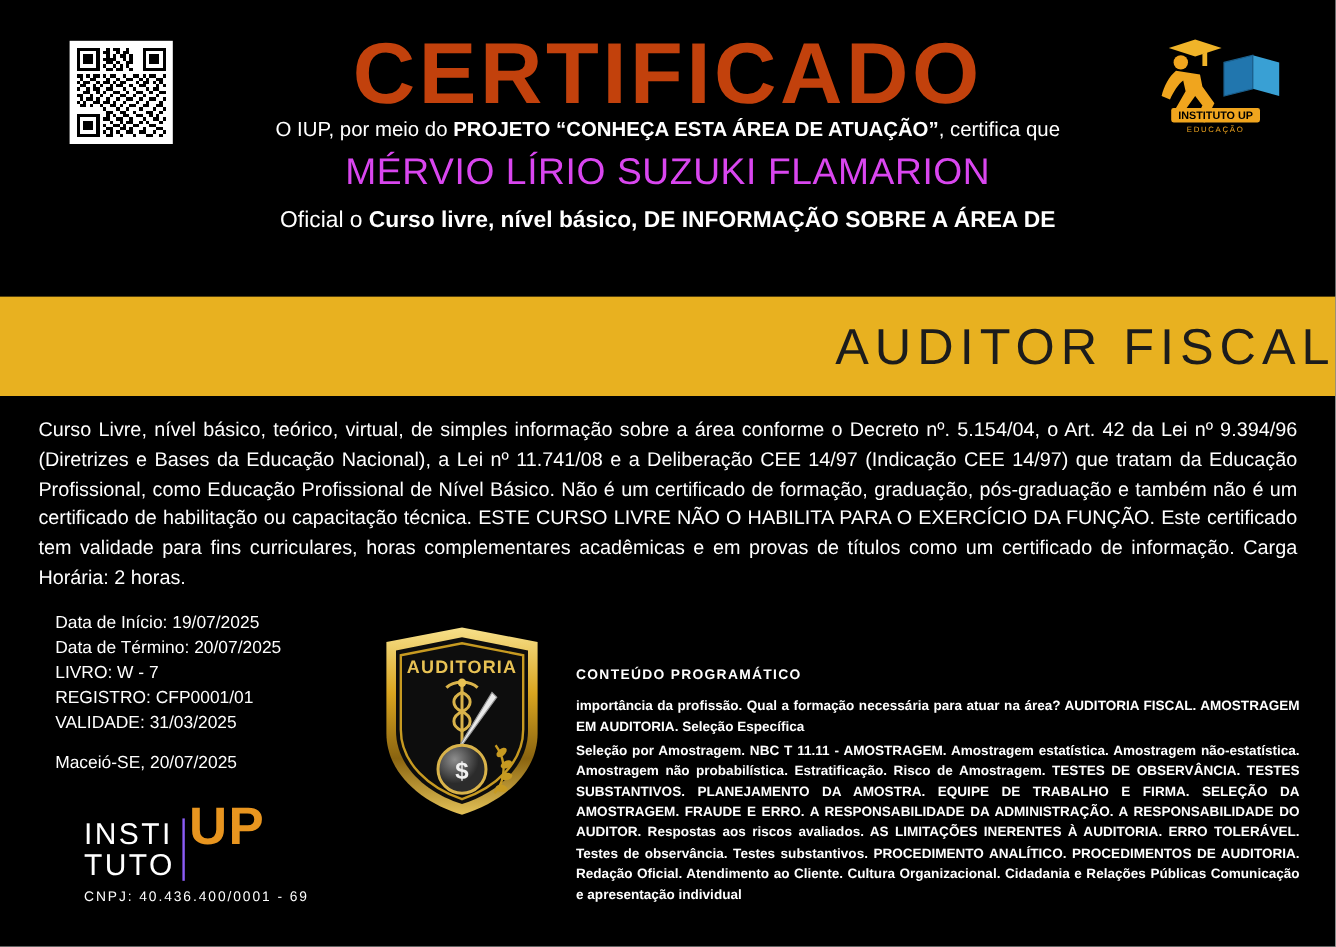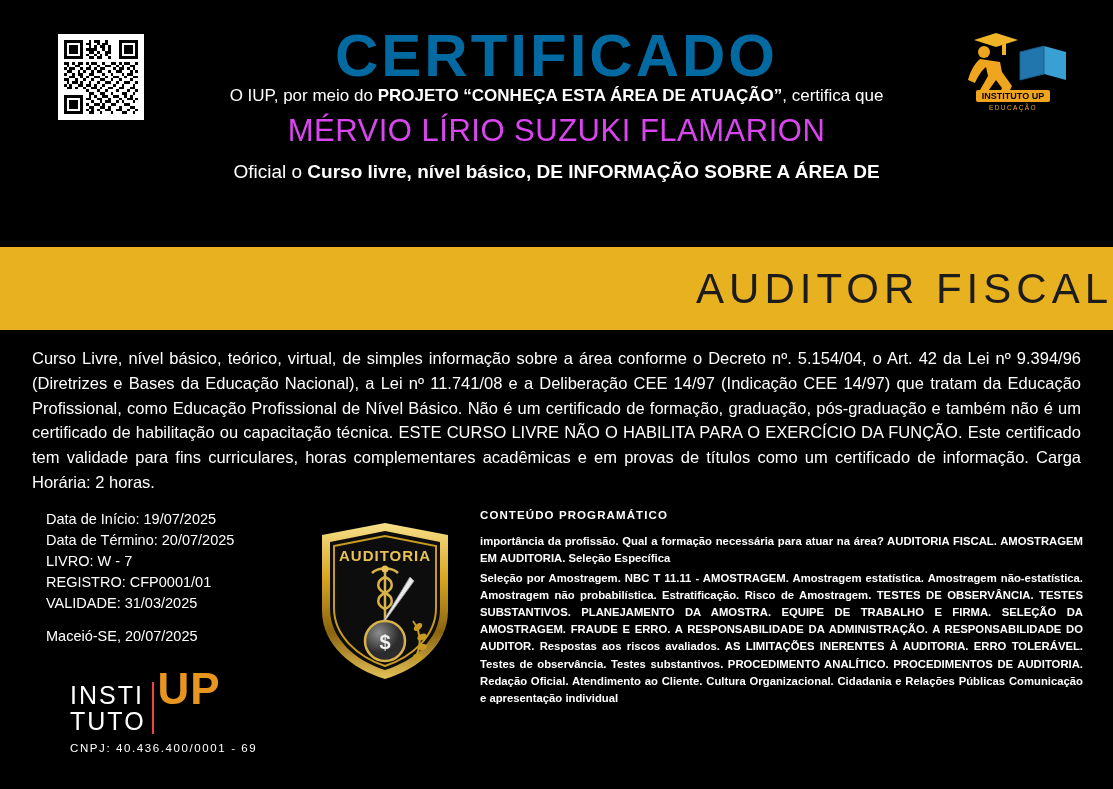--- a/index.html
+++ b/index.html
@@ -31,22 +31,22 @@
     width: 80px;
     height: 80px;
     background: #ffffff;
     padding: 3px;
     box-sizing: content-box;
   }
   .qr svg { display: block; }
 
   .title {
     text-align: center;
-    color: #0369a1;
-    font-size: 60px;
+    color: #c2410c;
+    font-size: 72px;
     font-weight: bold;
     letter-spacing: 3px;
     line-height: 1;
     padding-top: 26px;
     margin: 0;
   }
   .subtitle {
     text-align: center;
     color: #ffffff;
     font-size: 17px;
@@ -134,21 +134,21 @@
     color: #e8951f;
     font-size: 44px;
     font-weight: bold;
     letter-spacing: 1px;
     line-height: 0.9;
     margin-left: 4px;
   }
   .brand-left {
     display: inline-block;
     line-height: 1.05;
-    border-right: 2px solid #ef4444;
+    border-right: 2px solid #8b5cf6;
     padding-right: 6px;
   }
   .brand-left div { font-size: 25px; letter-spacing: 2px; }
   .brand-cnpj {
     margin-top: 8px;
     font-size: 11.5px;
     letter-spacing: 1.6px;
     color: #ffffff;
   }
 
@@ -163,20 +163,21 @@
   .col-right {
     flex: 1 1 auto;
     color: #ffffff;
     padding-left: 10px;
   }
   .content-head {
     font-size: 11.5px;
     font-weight: bold;
     letter-spacing: 1.1px;
     margin-bottom: 12px;
+    margin-top: 48px;
   }
   .content-body {
     font-size: 11.3px;
     line-height: 1.52;
     text-align: justify;
   }
   .content-body p { margin: 0 0 3px 0; font-weight: bold; }
 </style>
 </head>
 <body>

